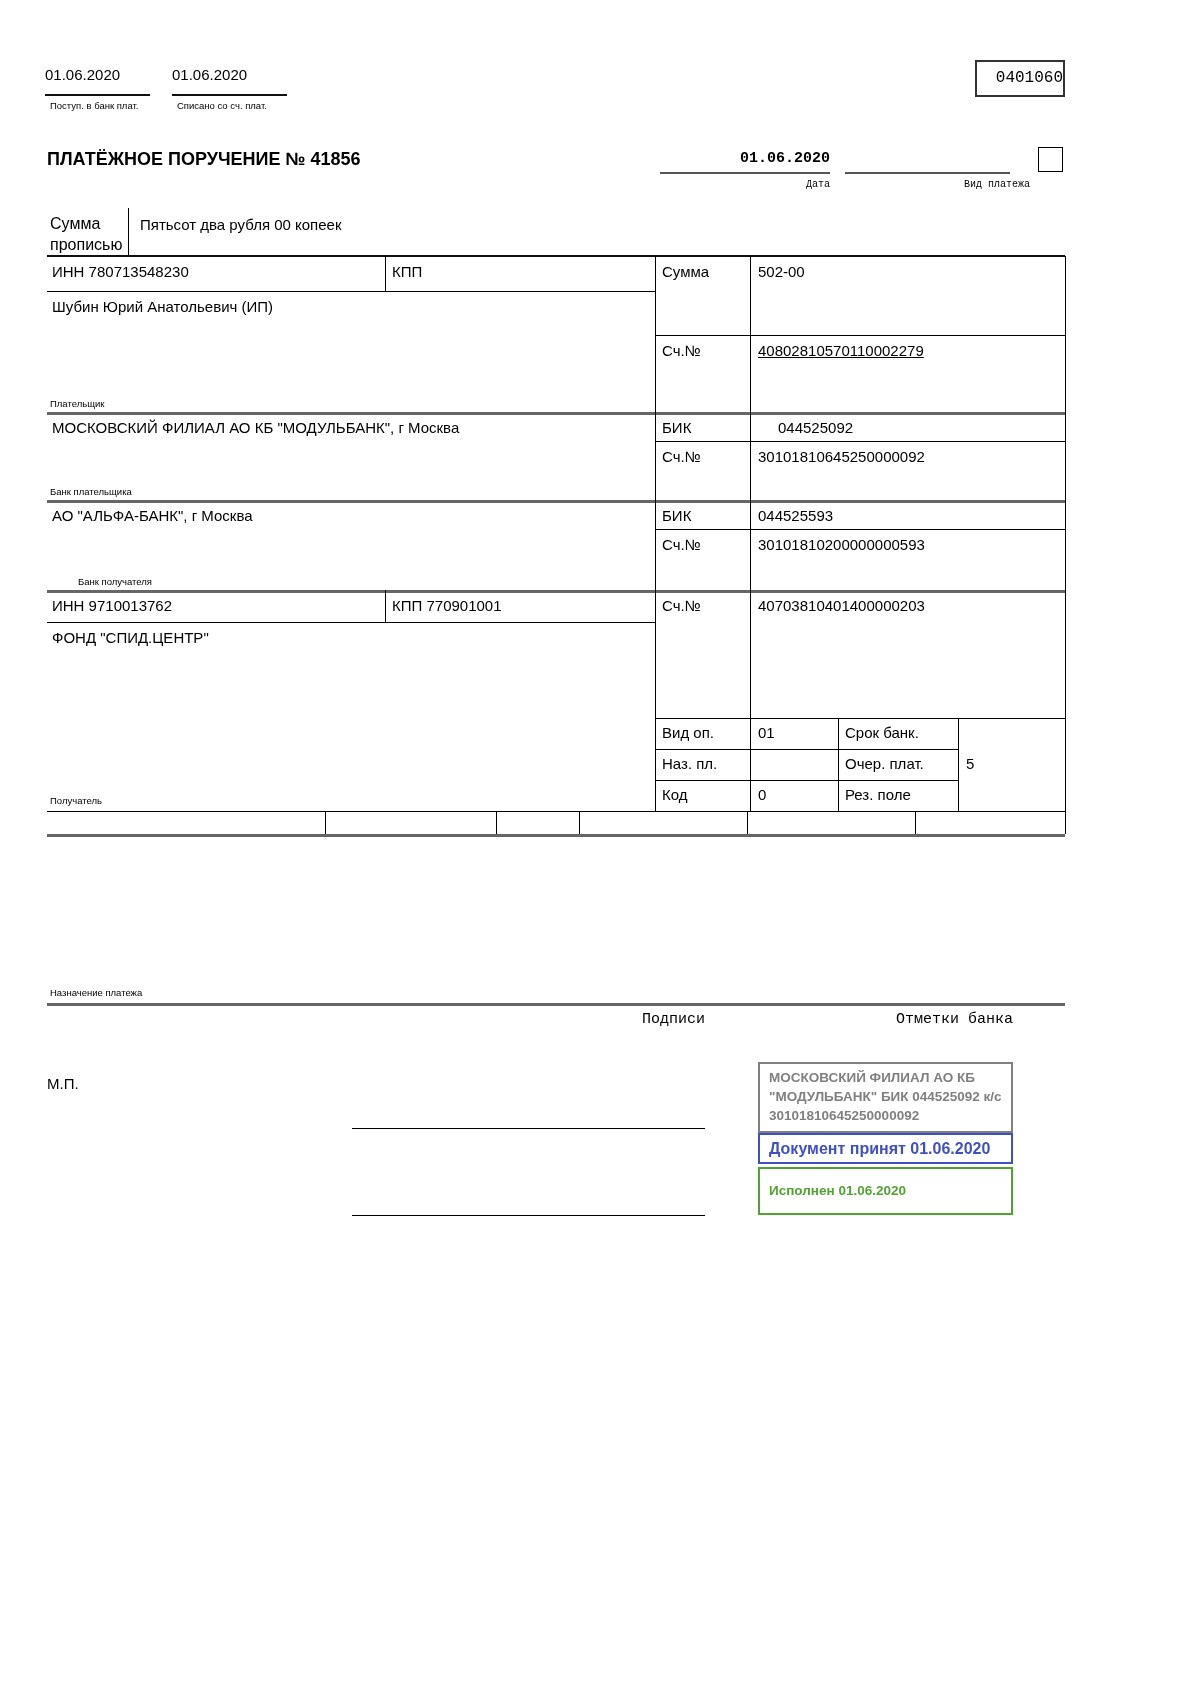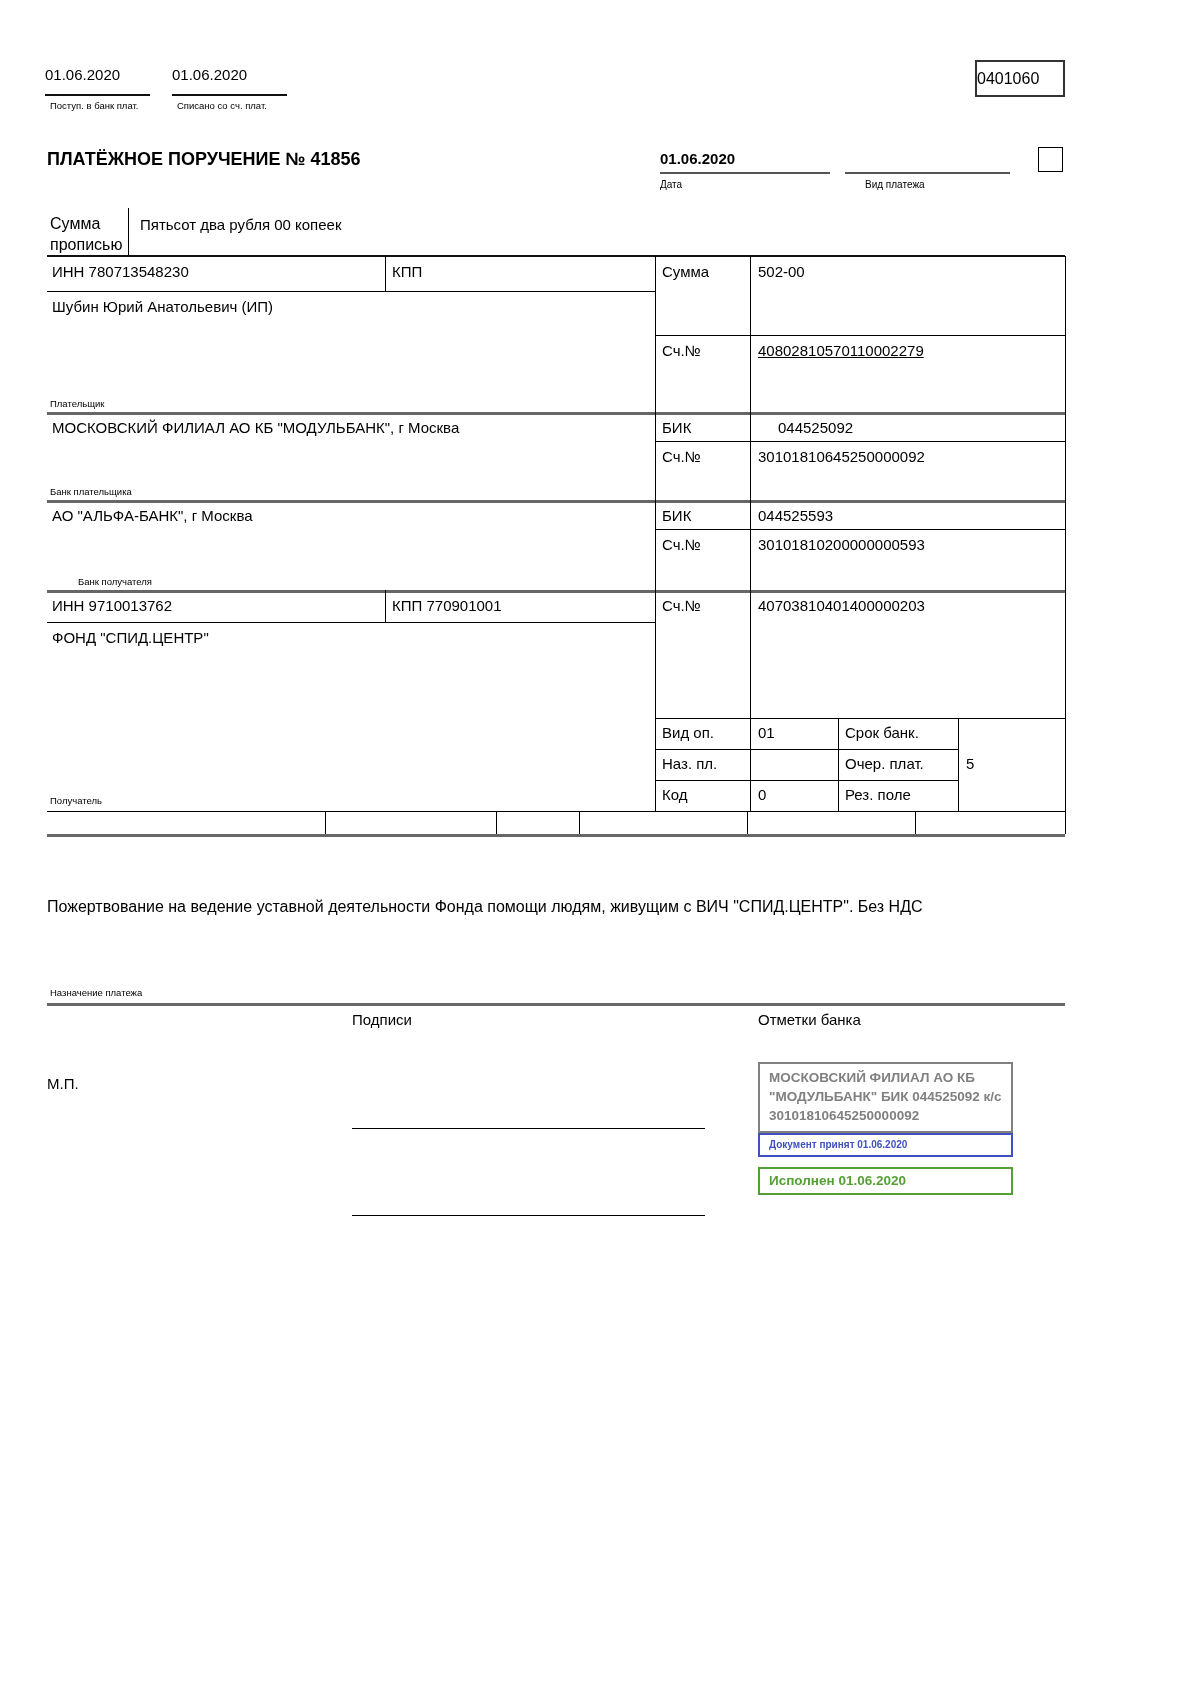--- a/index.html
+++ b/index.html
@@ -6,42 +6,42 @@
   .page {
     position:relative; width:1190px; height:1684px; background:#fff;
     font-family:"Liberation Sans", sans-serif; color:#000; overflow:hidden;
   }
   .abs { position:absolute; }
   .t  { font-size:15px; line-height:1.25; white-space:nowrap; }
   .tw { font-size:16px; line-height:1.3; }
   .b  { font-weight:bold; }
   .sm { font-size:9.5px; line-height:1.1; white-space:nowrap; }
   .xs { font-size:10px; line-height:1.1; white-space:nowrap; }
-  .ctr{ text-align:left; }
+  .ctr{ text-align:right;font-family:Liberation Mono, monospace; }
   .hl { position:absolute; background:#000; height:1px; }
   .hl2{ position:absolute; background:#111; height:1.5px; }
   .hlt{ position:absolute; background:#666; height:2.5px; }
   .hlg{ position:absolute; background:#555; height:2px; }
   .vl { position:absolute; background:#000; width:1px; }
   .box{ position:absolute; border:2px solid #333; box-sizing:border-box; }
   .chk{ position:absolute; border:1.5px solid #000; box-sizing:border-box; }
   .stamp {
     position:absolute; box-sizing:border-box;
     border:2px solid var(--c-gray,#808080); color:var(--c-gray,#808080);
     font-size:13.5px; font-weight:bold; line-height:1.4; padding:5px 9px;
   }
   .stamp-blue {
     position:absolute; box-sizing:border-box;
     border:2px solid var(--c-blue,#3f51c1); color:var(--c-blue,#3f51c1);
-    font-size:10px; font-weight:bold; line-height:1.2; padding:4px 9px; white-space:nowrap;
+    font-size:16px; font-weight:bold; line-height:1.2; padding:4px 9px; white-space:nowrap;
   }
   .stamp-green {
     position:absolute; box-sizing:border-box;
     border:2px solid var(--c-green,#53a135); color:var(--c-green,#53a135);
-    font-size:13.5px; font-weight:bold; line-height:1.2; padding:4px 9px; white-space:nowrap;
+    font-size:13.5px; font-weight:bold; line-height:1.2; padding:14px 9px; white-space:nowrap;
   }
 </style>
 </head>
 <body>
 
 <div class="page">
 
   <div class="abs t" style="left:45px; top:66px;">01.06.2020</div>
   <div class="hl2" style="left:45px; top:94px; width:105px;"></div>
   <div class="abs sm" style="left:50px; top:101px;">Поступ. в банк плат.</div>
@@ -132,21 +132,20 @@
   <div class="vl" style="left:1065px; top:256px; height:578px;"></div>
 
   <div class="hl" style="left:47px; top:811px; width:1018px;"></div>
   <div class="vl" style="left:325px; top:811px; height:23px;"></div>
   <div class="vl" style="left:496px; top:811px; height:23px;"></div>
   <div class="vl" style="left:579px; top:811px; height:23px;"></div>
   <div class="vl" style="left:747px; top:811px; height:23px;"></div>
   <div class="vl" style="left:915px; top:811px; height:23px;"></div>
   <div class="hlt" style="left:47px; top:834px; width:1018px;"></div>
 
-  <div class="abs tw" style="left:47px; top:897px; width:1010px;">Пожертвование на ведение уставной деятельности Фонда помощи людям, живущим с ВИЧ "СПИД.ЦЕНТР". Без НДС</div>
   <div class="abs sm" style="left:50px; top:988px;">Назначение платежа</div>
   <div class="hlt" style="left:47px; top:1003px; width:1018px;"></div>
 
   <div class="abs t ctr" style="left:352px; top:1011px; width:353px;">Подписи</div>
   <div class="abs t ctr" style="left:758px; top:1011px; width:255px;">Отметки банка</div>
 
   <div class="abs t" style="left:47px; top:1075px;">М.П.</div>
 
   <div class="hl" style="left:352px; top:1128px; width:353px;"></div>
 

